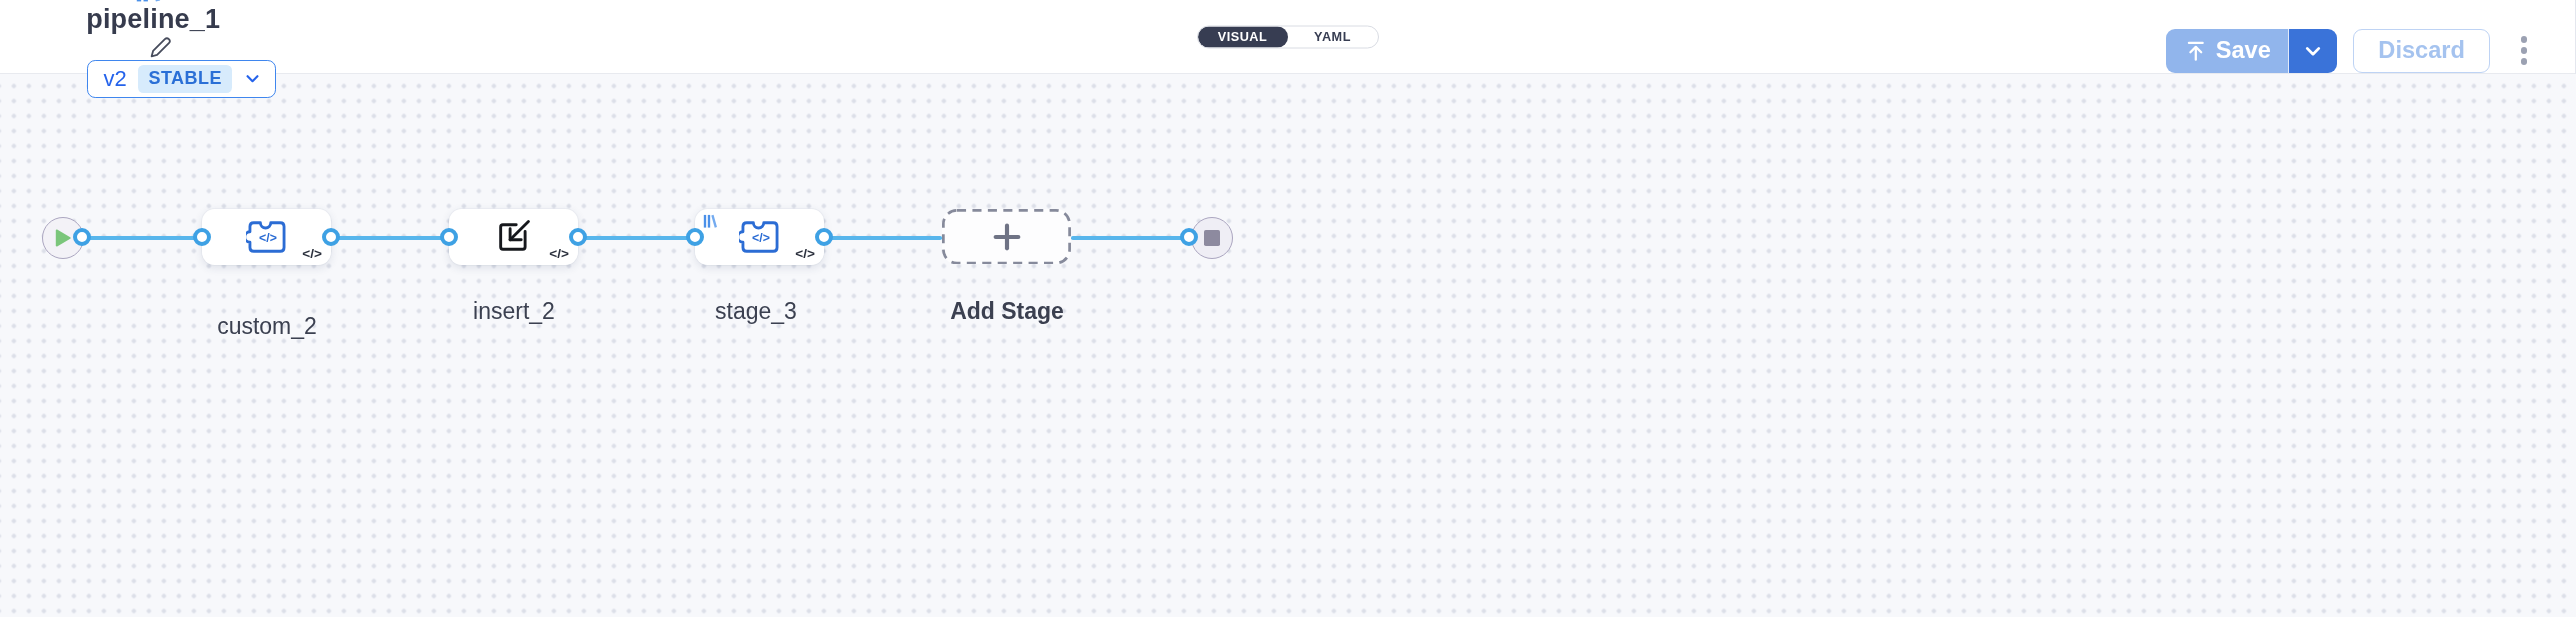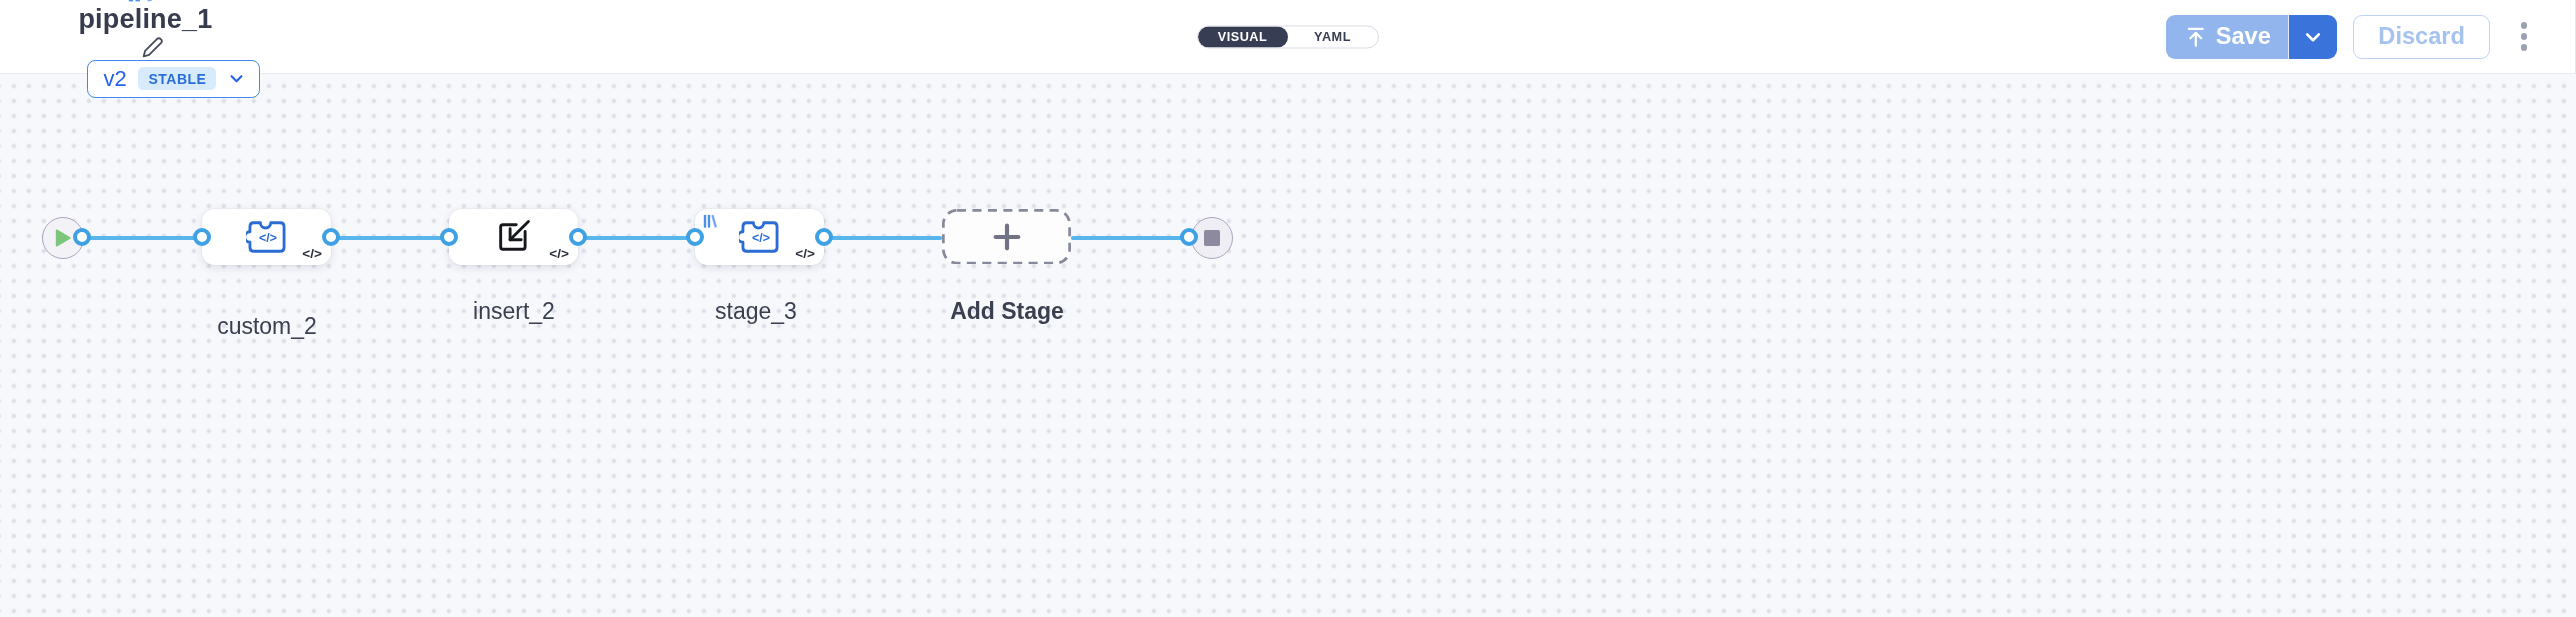--- a/index.html
+++ b/index.html
@@ -15,37 +15,37 @@
   .topbar-left { display:flex; align-items:center; padding-left:31px;flex-direction:column; }
   .logo-icon { width:27px; height:29px; margin-right:10px; flex:none; }
   .page-title { font-size:27px; font-weight:bold; color:#363b4d; letter-spacing:0.2px; }
   .icon-btn { background:none; border:none; cursor:pointer; display:flex; align-items:center; margin-left:13.6px; }
   .version {
     display:flex; align-items:center; gap:11.8px; margin-left:56px; height:38px;
     padding:0 13.6px 0 15.4px; background:#fff; border:1.8px solid #3f86ee; border-radius:8.2px; cursor:pointer;
   }
   .version .v-label { font-size:22px; color:#2563eb; }
   .version .v-status {
-    background:#d7ebfc; color:#2a6fd6; font-size:14px; font-weight:bold;
+    background:#d7ebfc; color:#2a6fd6; font-size:18px; font-weight:bold;
     letter-spacing:0.5px; padding:3.6px 10px; border-radius:5.4px;
   }
 
   .toggle {
     position:absolute; left:50%; top:50%; transform:translate(-50%,-50%);
     display:flex; align-items:stretch; height:23px; border:1.4px solid #d9dce3;
     border-radius:11.8px; background:#fff; overflow:hidden;
   }
   .seg {
     border:none; background:transparent; color:#373d52; font-family:inherit;
     font-size:12.7px; font-weight:bold; letter-spacing:0.5px; width:90px; cursor:pointer;
     display:flex; align-items:center; justify-content:center;text-align:center;
   }
   .seg.active { background:#373d52; color:#ffffff; border-radius:11.8px; }
 
-  .topbar-right { position:absolute; right:44px; top:0; height:100%; display:flex; align-items:center; }
+  .topbar-right { position:absolute; right:44px; top:14px; height:100%; display:flex; align-items:center; }
   .save-split { display:flex; height:44px; border-radius:9px; overflow:hidden; }
   .save-main {
     display:flex; align-items:center; gap:8.2px; padding:0 17px 0 18px; border:none; cursor:default;
     background:#91b5ec; color:#fff; font-family:inherit; font-size:23.6px; font-weight:bold;
   }
   .save-caret {
     width:49px; border:none; cursor:pointer; background:#3a73d9;
     border-left:1.8px solid rgba(255,255,255,.85);
     display:flex; align-items:center; justify-content:center;
   }

